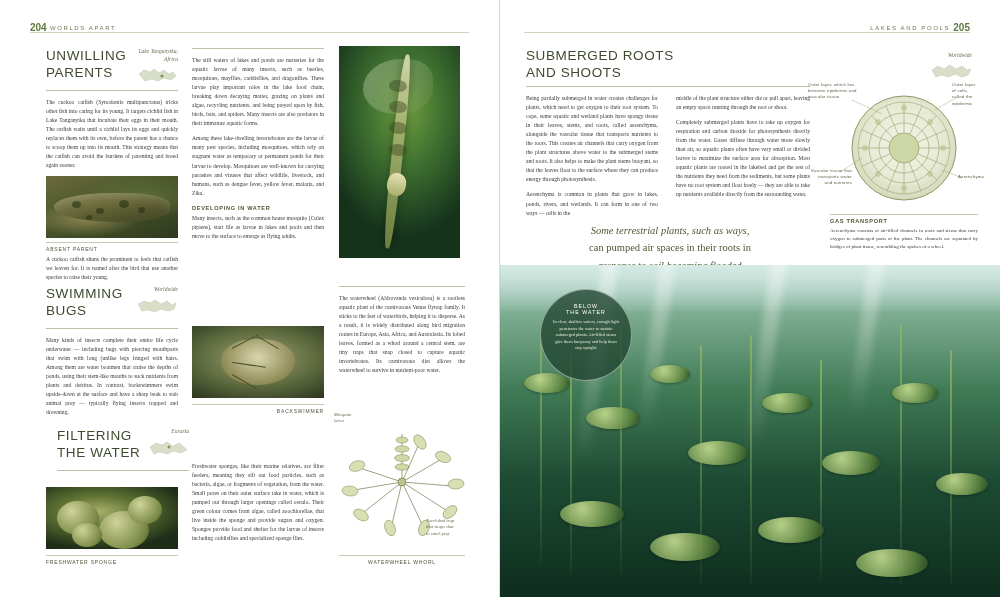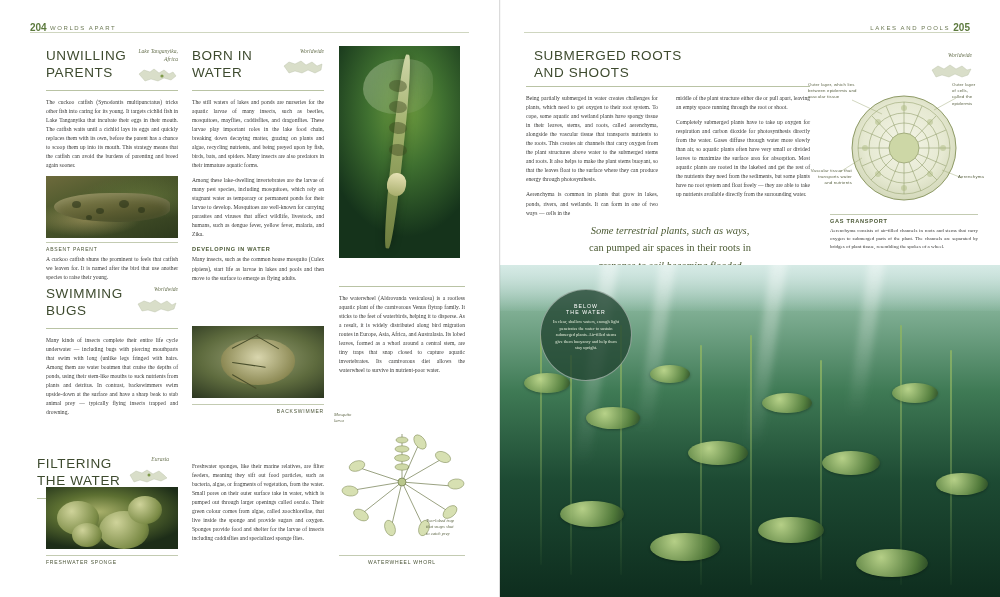--- a/index.html
+++ b/index.html
@@ -290,32 +290,20 @@
         <div class="spot" style="left:55%; top:38%; width:10px; height:8px;"></div>
         <div class="spot" style="left:70%; top:50%; width:7px; height:6px;"></div>
         <div class="spot" style="left:30%; top:62%; width:6px; height:5px;"></div>
       </div>
       <div class="caption-rule"></div>
       <div class="caption">ABSENT PARENT</div>
       <p class="body" style="margin-top:3px;">A cuckoo catfish shuns the prominent to feels that catfish we leaven for. It is named after the bird that use another species to raise their young.</p>
     </div>
 
     <div class="col" style="left:192px; top:48px; width:132px;">
-      <div class="head-row">
-        <h2 class="sec" style="white-space:pre-line; flex:1;">BORN IN
-WATER</h2>
-        <div style="flex:0 0 auto;">
-          <div class="loc">Worldwide</div>
-          <div class="map-thumb">
-            <svg width="42" height="21" viewBox="0 0 42 21">
-              <path d="M2 8 L7 4 L13 6 L19 3 L24 7 L30 4 L35 8 L40 6 L39 12 L33 15 L26 12 L20 15 L13 13 L7 15 Z" fill="#d9dec9" stroke="#b5bda3" stroke-width=".4"></path>
-            </svg>
-          </div>
-        </div>
-      </div>
       <div class="sec-rule"></div>
       <p class="body">The still waters of lakes and ponds are nurseries for the aquatic larvae of many insects, such as beetles, mosquitoes, mayflies, caddisflies, and dragonflies. These larvae play important roles in the lake food chain, breaking down decaying matter, grazing on plants and algae, recycling nutrients, and being preyed upon by fish, birds, bats, and spiders. Many insects are also predators in their immature aquatic forms.</p>
       <p class="body">Among these lake-dwelling invertebrates are the larvae of many pest species, including mosquitoes, which rely on stagnant water as temporary or permanent ponds for their larvae to develop. Mosquitoes are well-known for carrying parasites and viruses that affect wildlife, livestock, and humans, such as dengue fever, yellow fever, malaria, and Zika.</p>
       <div class="sub">DEVELOPING IN WATER</div>
       <p class="body">Many insects, such as the common house mosquito (Culex pipiens), start life as larvae in lakes and pools and then move to the surface to emerge as flying adults.</p>
     </div>
 
     <div class="photo larva" style="position:absolute; left:339px; top:46px; width:121px; height:212px;">
       <div class="dfly"></div>
       <div class="stalk"></div>
@@ -348,21 +336,21 @@
       <div class="leg" style="left:30%; top:30%; width:30px; transform:rotate(-28deg);"></div>
       <div class="leg" style="left:30%; top:50%; width:34px; transform:rotate(8deg);"></div>
       <div class="leg" style="left:30%; top:66%; width:28px; transform:rotate(30deg);"></div>
       <div class="leg" style="left:66%; top:30%; width:26px; transform:rotate(-150deg);"></div>
     </div>
     <div style="position:absolute; left:192px; top:400px; width:132px;">
       <div class="caption-rule"></div>
       <div class="caption" style="text-align:right;">BACKSWIMMER</div>
     </div>
 
-    <div class="col" style="left:37px; top:428px; width:132px;margin-top:28px;">
+    <div class="col" style="left:57px; top:428px; width:132px;">
       <div class="head-row">
         <h2 class="sec" style="white-space:pre-line; flex:1;">FILTERING
 THE WATER</h2>
         <div style="flex:0 0 auto;">
           <div class="loc">Eurasia</div>
           <div class="map-thumb">
             <svg width="42" height="21" viewBox="0 0 42 21">
               <path d="M3 9 L9 5 L15 7 L20 4 L26 8 L32 5 L37 9 L40 12 L34 15 L27 13 L20 16 L13 14 L7 16 Z" fill="#d9dec9" stroke="#b5bda3" stroke-width=".4"></path>
               <circle cx="22" cy="9" r="1.5" fill="#7f9a4a"></circle>
             </svg>
@@ -440,21 +428,21 @@
   </div>
 
   <div class="leaf leaf-right">
 
     <div class="runhead runhead-right">
       <span>LAKES AND POOLS</span>
       <span class="folio">205</span>
     </div>
     <div class="rule-top" style="left:24px; right:30px;"></div>
 
-    <div style="position:absolute; left:26px; top:48px; width:284px;margin-left:8px;">
+    <div style="position:absolute; left:26px; top:48px; width:284px;">
       <div class="head-row">
         <h2 class="sec" style="white-space:pre-line; flex:1; font-size:13.5px;">SUBMERGED ROOTS
 AND SHOOTS</h2>
       </div>
     </div>
     <div style="position:absolute; right:28px; top:52px; text-align:right;">
       <div class="loc">Worldwide</div>
       <div class="map-thumb" style="margin-left:auto;">
         <svg width="42" height="21" viewBox="0 0 42 21">
           <path d="M2 8 L8 4 L14 7 L20 3 L26 7 L32 4 L37 8 L41 7 L38 13 L32 15 L25 12 L19 15 L12 13 L6 15 Z" fill="#d9dec9" stroke="#b5bda3" stroke-width=".4"></path>

